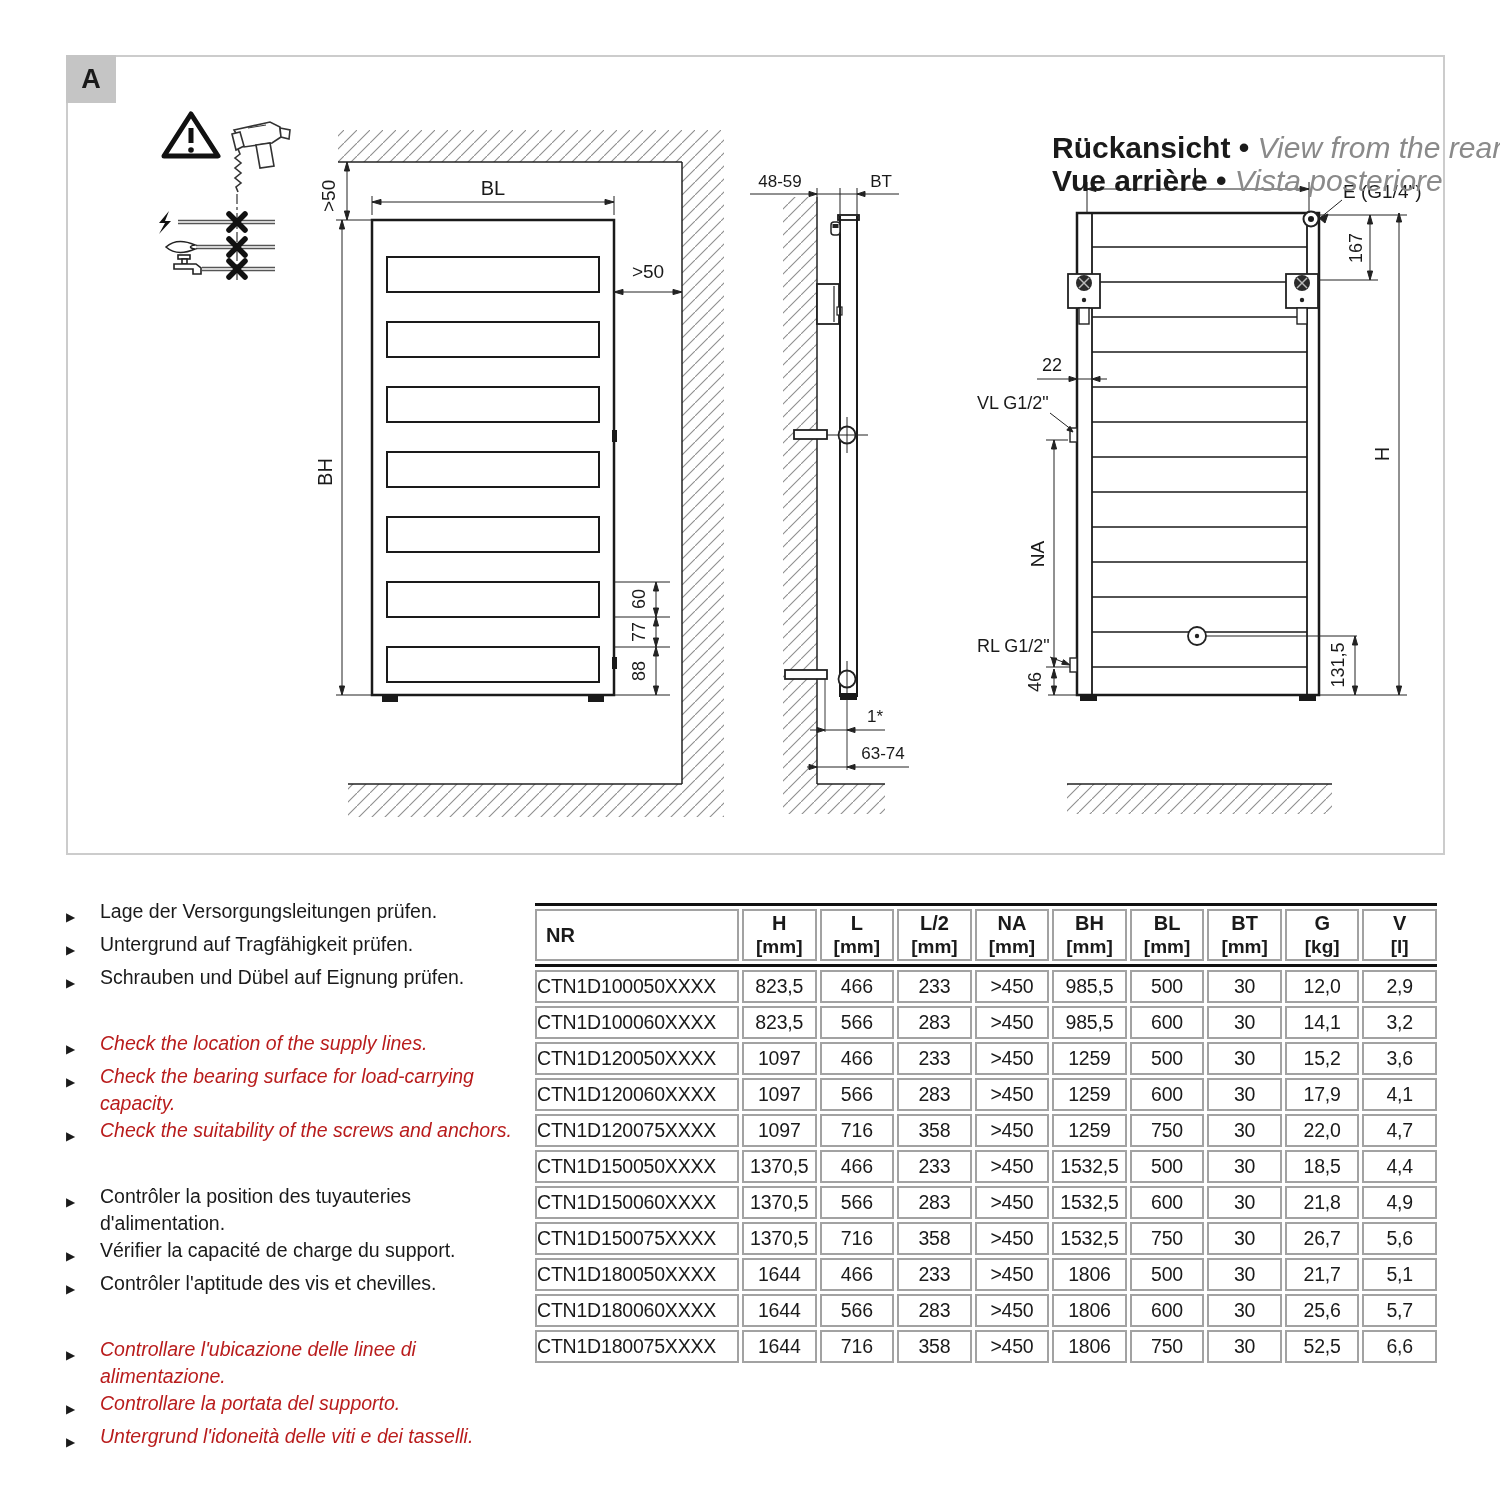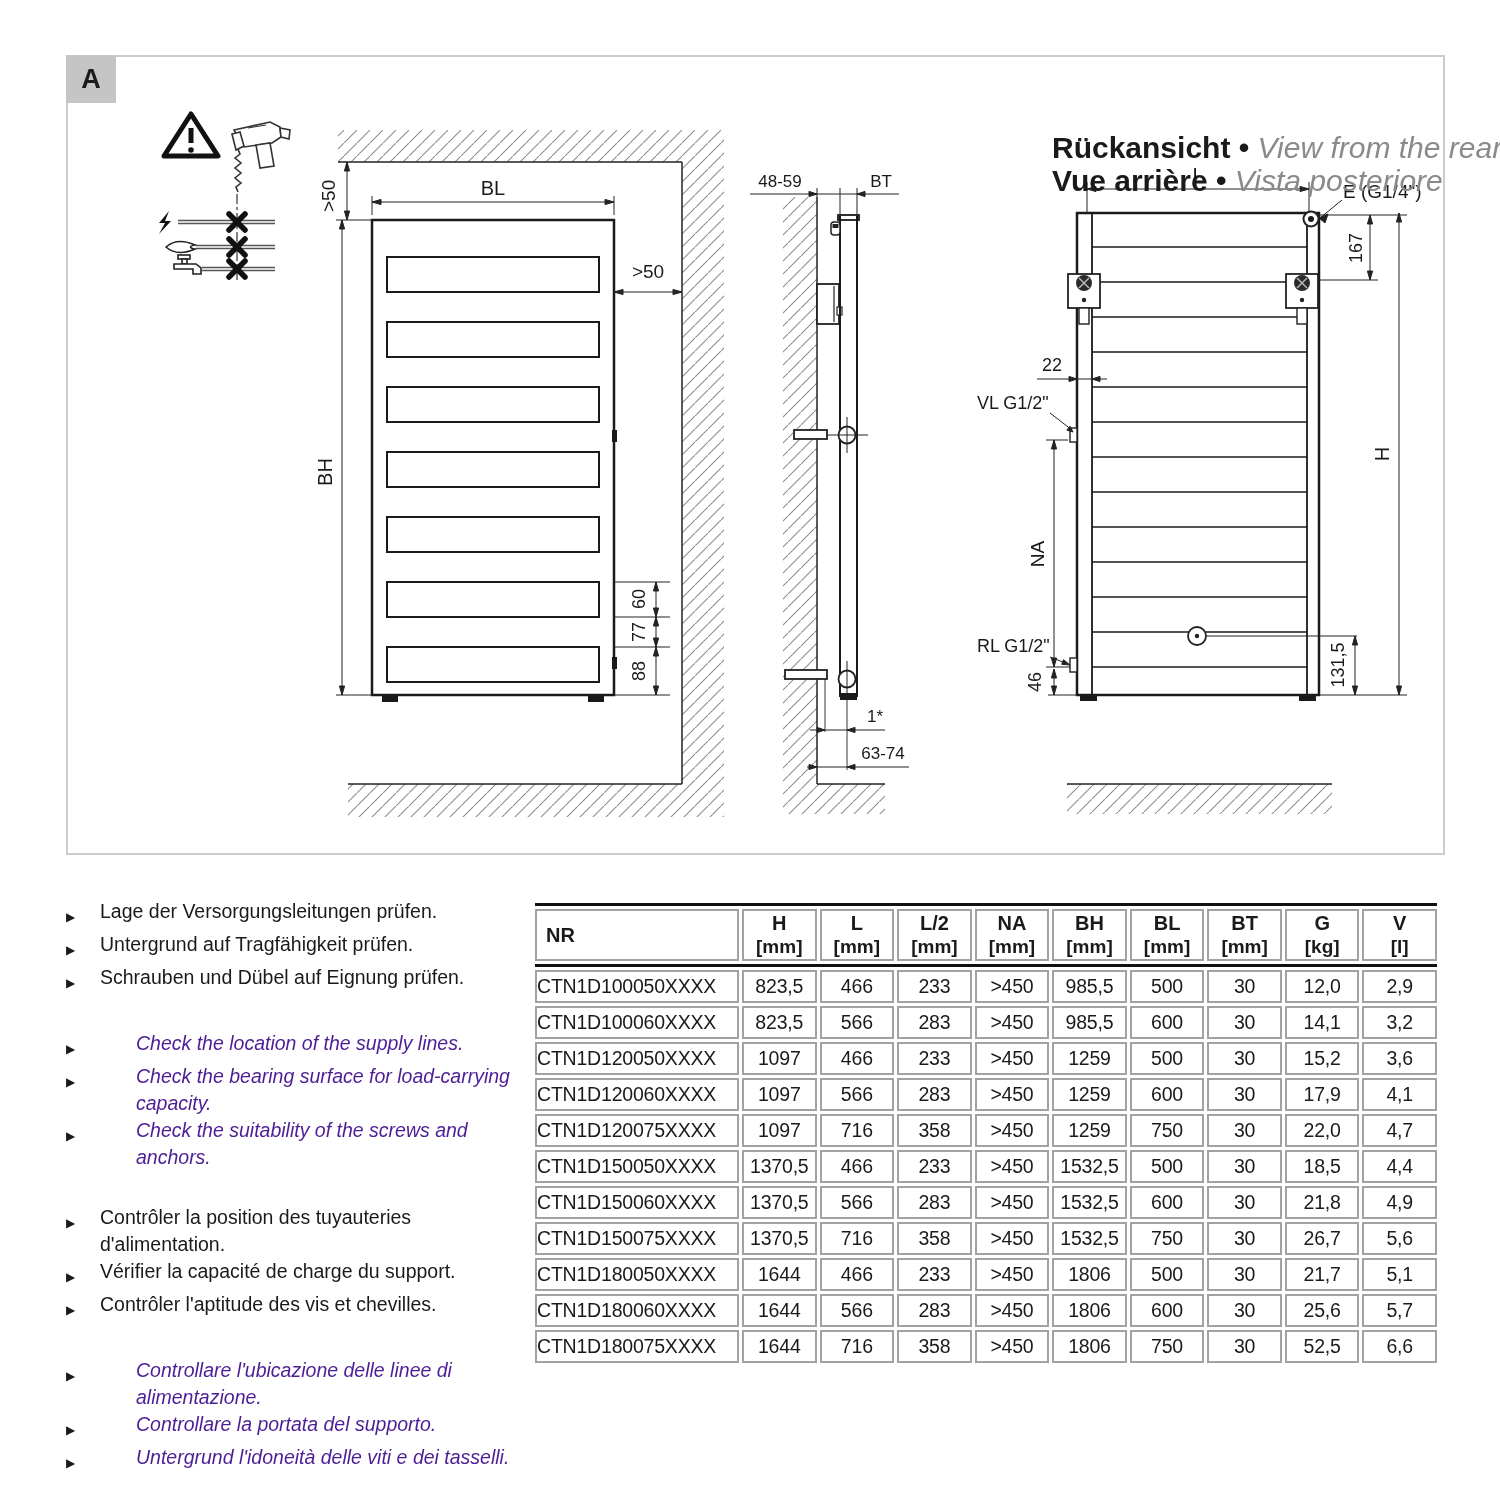--- a/index.html
+++ b/index.html
@@ -28,21 +28,21 @@
   }
   .rh-bold{font-weight:bold;color:#1a1a1a;}
   .rh-sep{color:#1a1a1a;font-weight:bold;}
   .rh-ital{font-style:italic;color:#8a8a8a;}
   
   .checklist{position:absolute;left:66px;top:898px;width:462px;}
   .chk-group{margin-bottom:33px;}
   .chk-item{display:flex;font-size:19.5px;line-height:27px;}
   .chk-marker{flex:0 0 34px;font-size:12px;padding-top:6px;color:#1a1a1a;}
   .chk-text{flex:1;}
-  .chk-group.italic .chk-text{font-style:italic;color:#4c1d95;margin-left:36px;}
+  .chk-group.italic .chk-text{font-style:italic;color:#b91c1c;}
   
   .spec-table{position:absolute;left:535px;top:903px;width:902px;}
   .thead{
     border-top:3px solid #111;border-bottom:3px solid #111;
     padding:3px 0;
   }
   .tgrid{
     display:grid;grid-template-columns:204px repeat(9,1fr);gap:3px;
   }
   .hcell{

